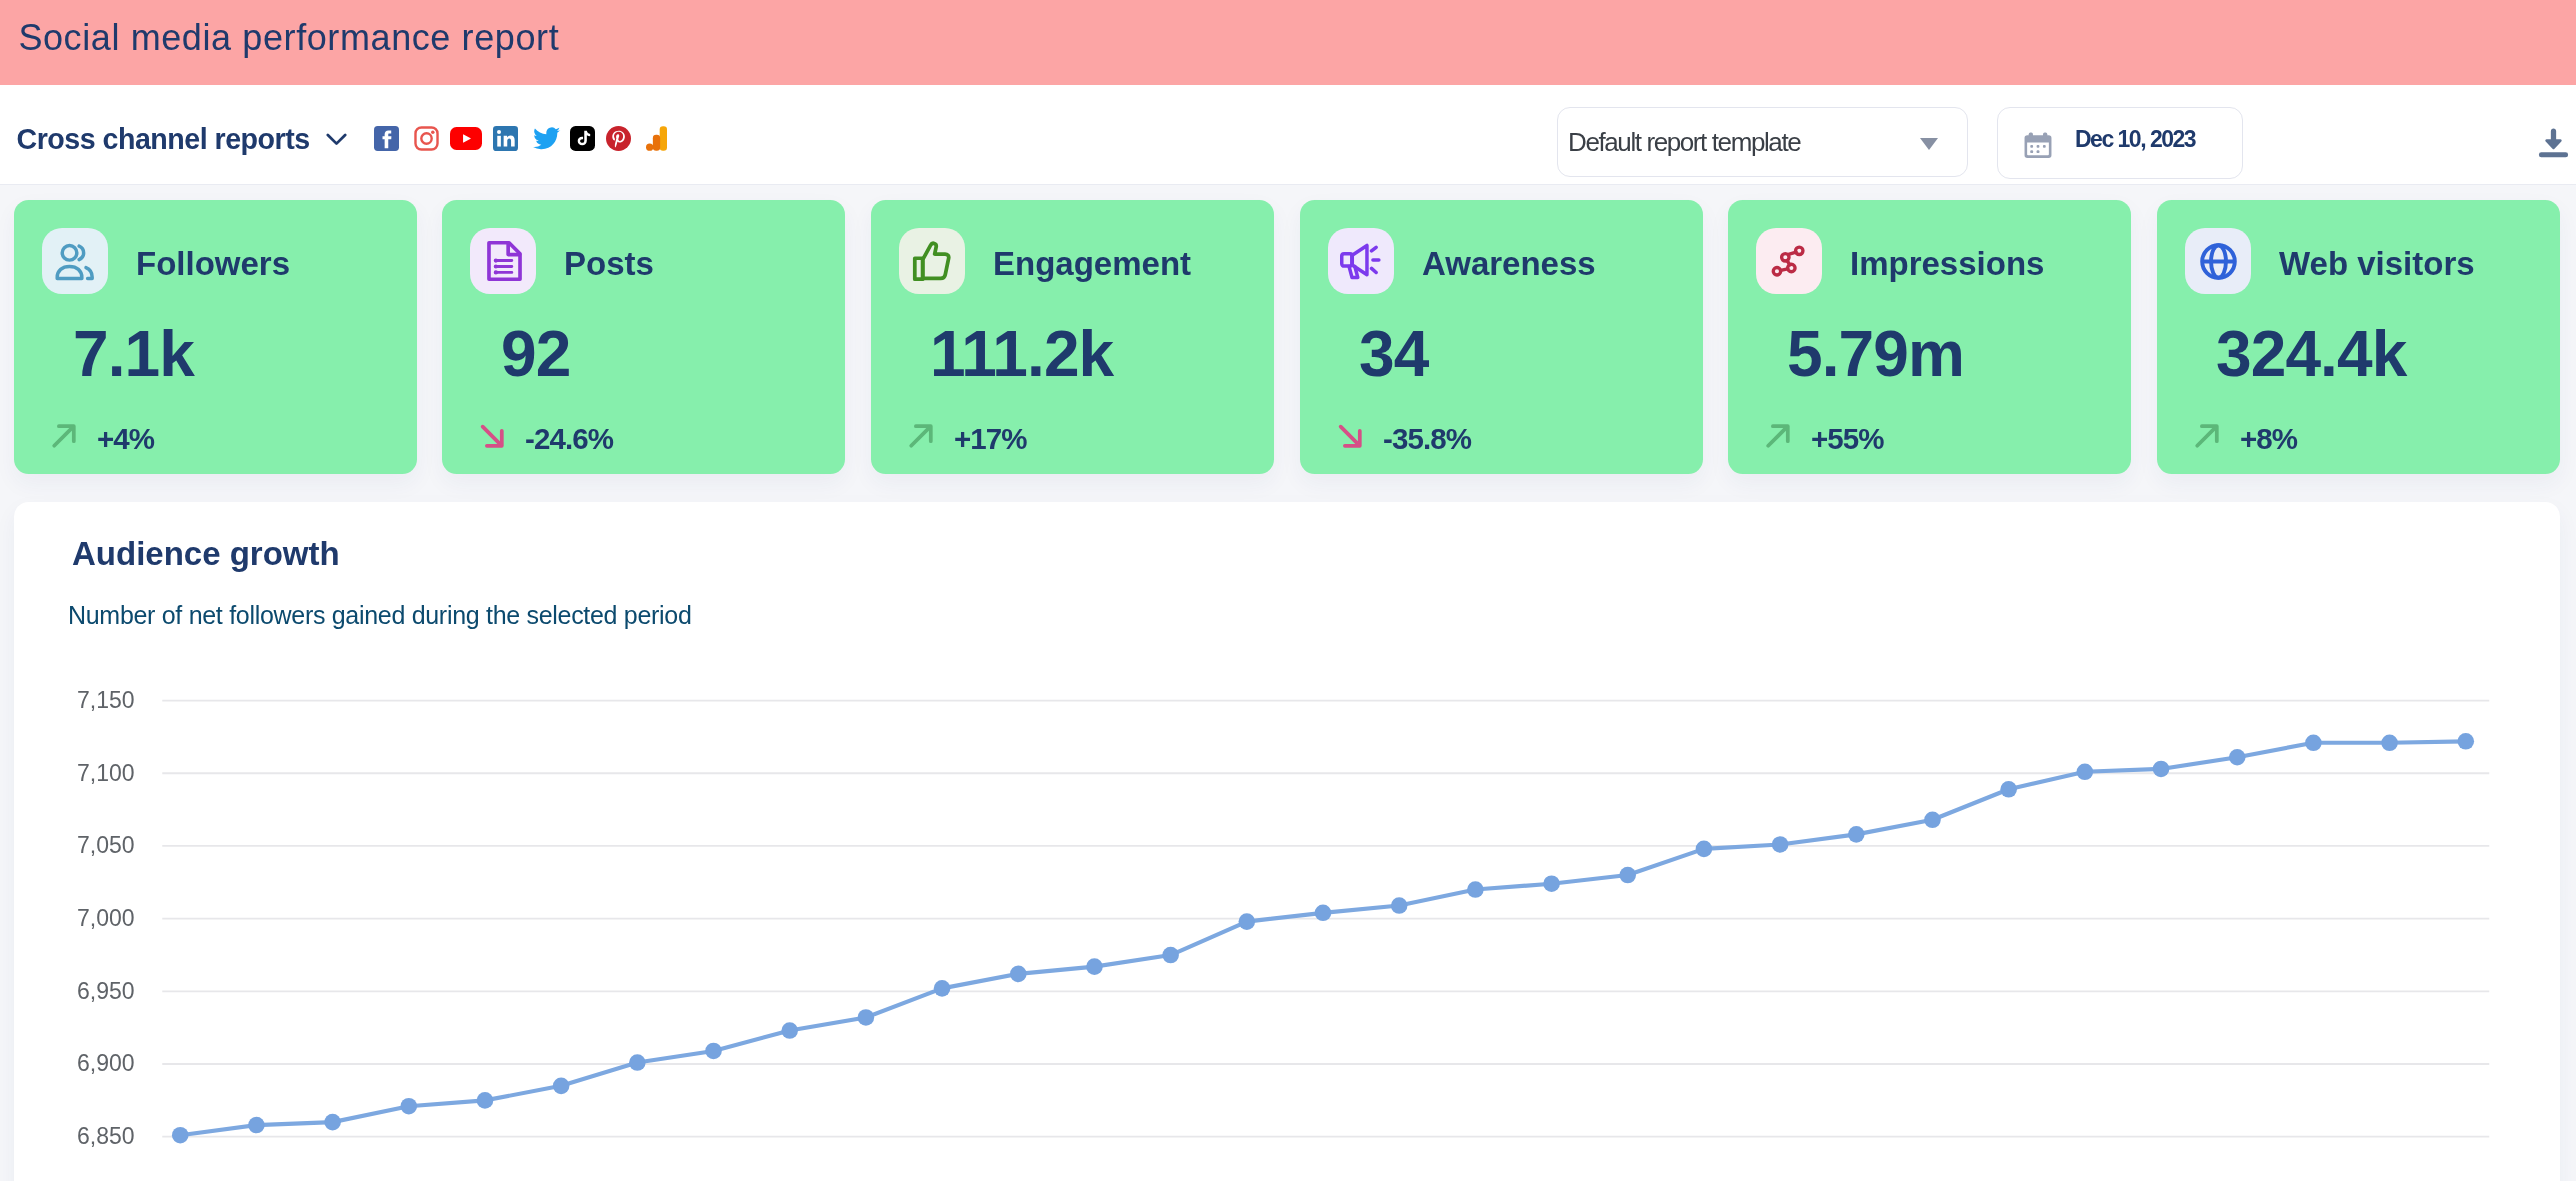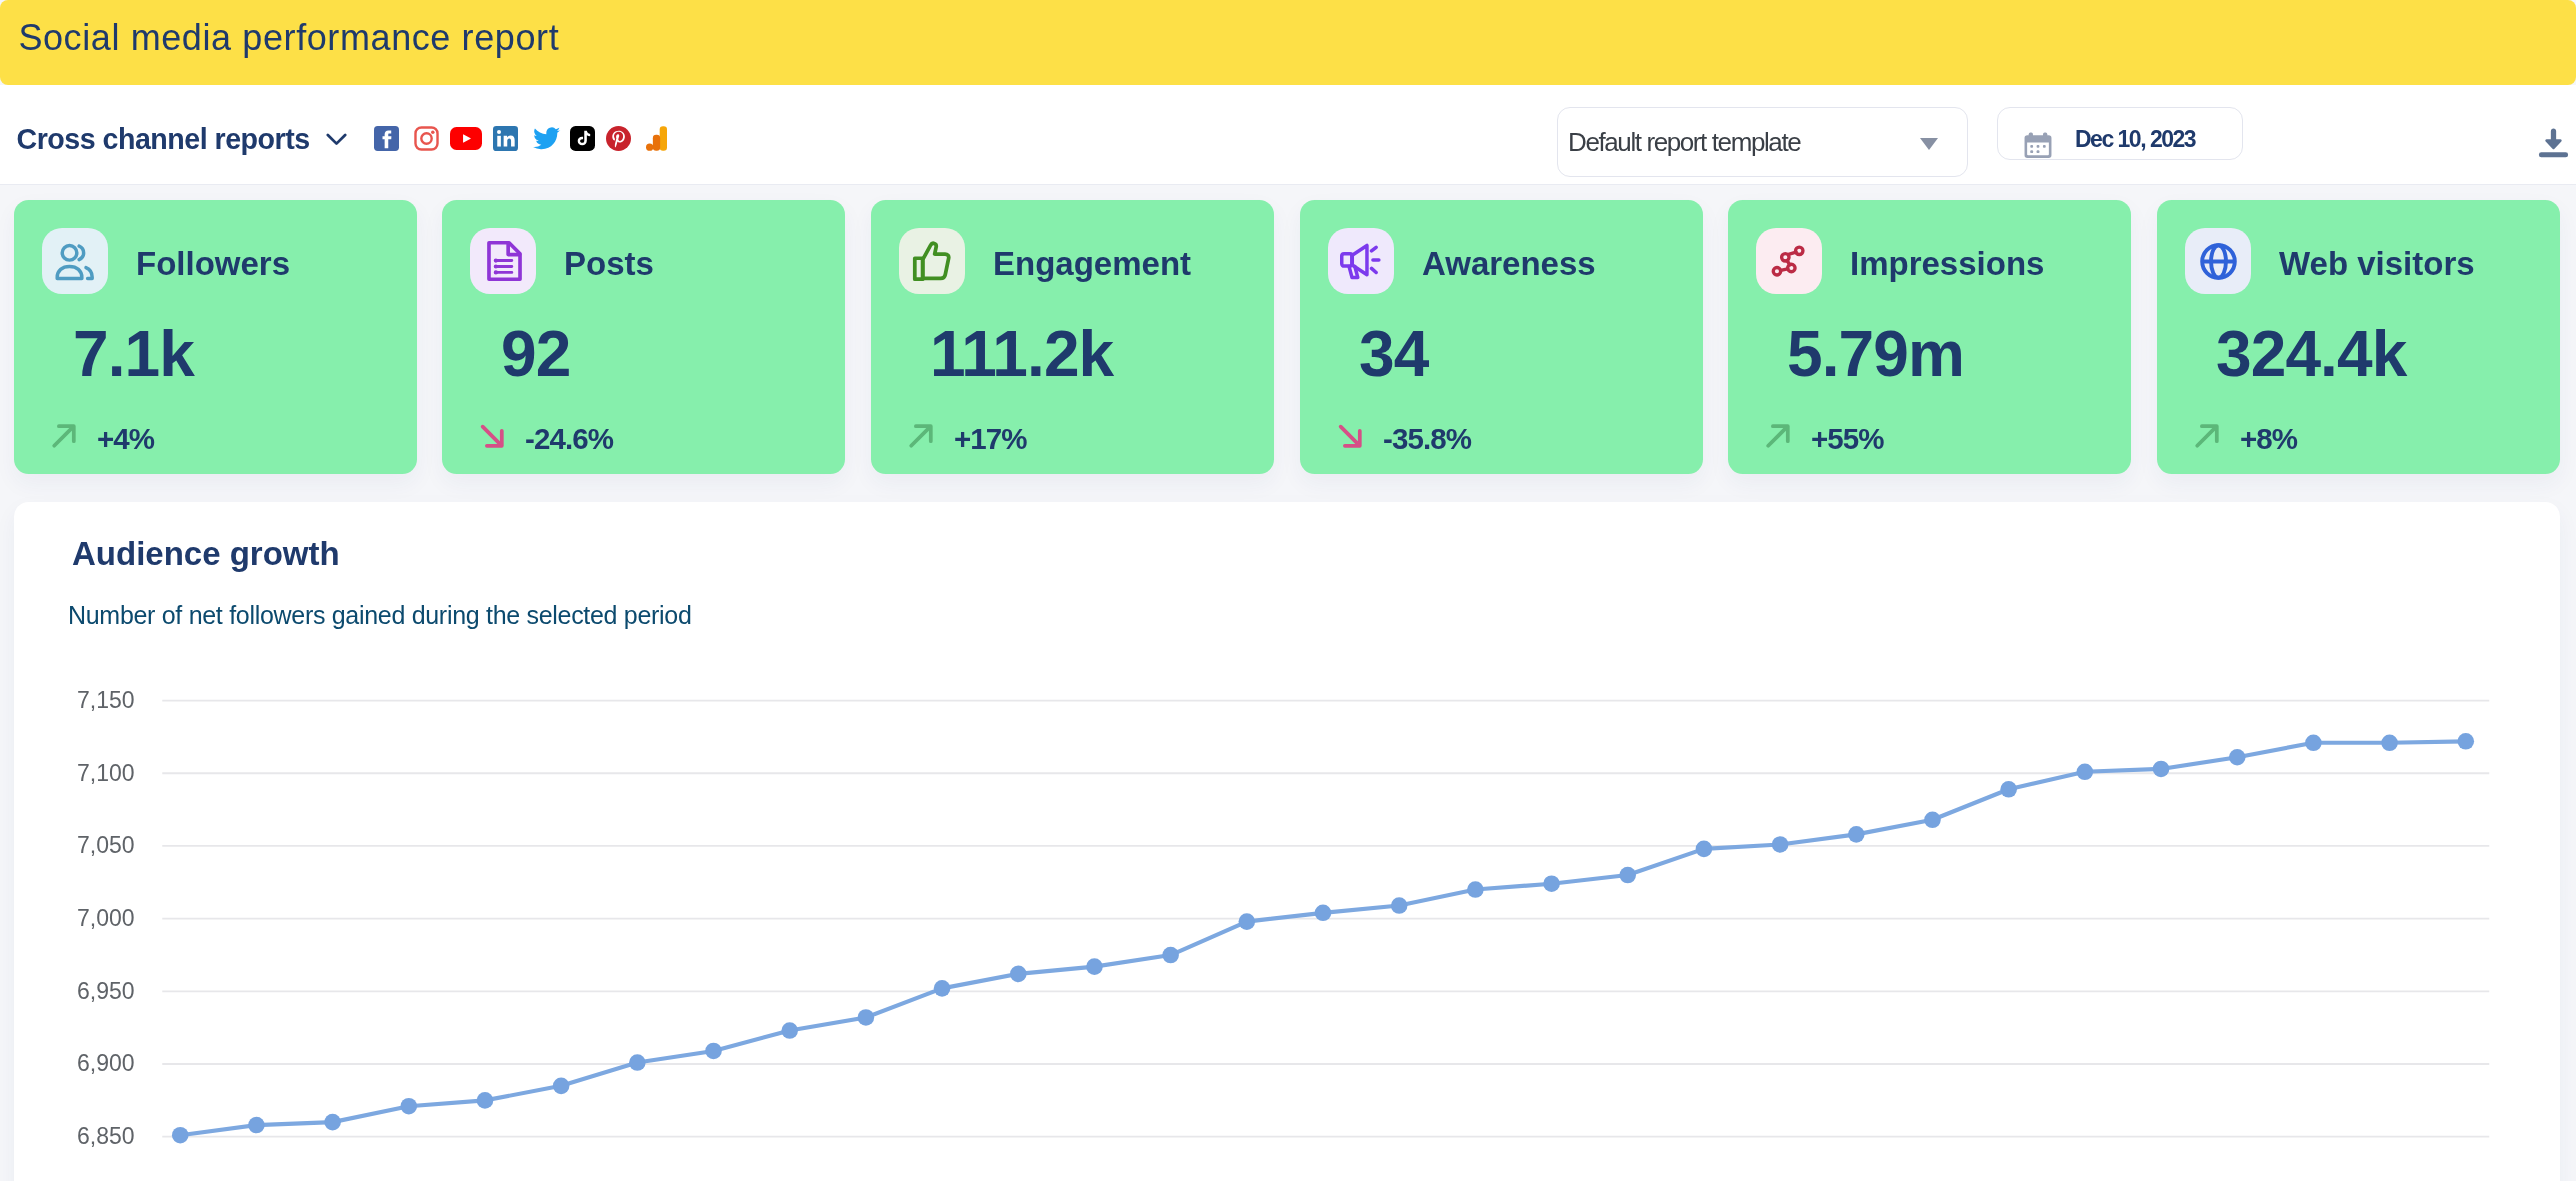--- a/index.html
+++ b/index.html
@@ -1,29 +1,29 @@
 <!DOCTYPE html>
 <html style="font-size:14.7px"><head>
 <meta charset="utf-8">
 <style>
   * { margin:0; padding:0; box-sizing:border-box; }
   html,body { width:2576px; height:1181px; overflow:hidden; }
   body { font-family:"Liberation Sans", sans-serif; background:#f5f6f9; position:relative; }
-  .header { position:absolute; left:0; top:0; width:2576px; height:85px; background:#fde047;border-radius:8px; }
+  .header { position:absolute; left:0; top:0; width:2576px; height:85px; background:#fca5a5; }
   .header h1 { position:absolute; left:18.4px; top:20px; font-size:36px; font-weight:500; color:#1f3a6c; letter-spacing:0.6px; line-height:1; }
   .row2 { position:absolute; left:0; top:85px; width:2576px; height:100px; background:#ffffff; border-bottom:1.8px solid #e9ebf2; }
   .row2c { position:absolute; left:0; top:0; width:2576px; height:184px; z-index:5; }
   .crossch { position:absolute; left:16.6px; top:125px; font-size:28.6px; font-weight:700; color:#1f3a6c; letter-spacing:-0.5px; line-height:1; }
   .chev { position:absolute; left:326px; top:133px; }
   .sicons { position:absolute; left:374px; top:126px; height:26px; }
   .sicons svg { display:block; float:left; }
   .selbox { position:absolute; left:1557px; top:107px; width:411px; height:70px; border:1.8px solid #e3e5ee; border-radius:13px; background:#fff; }
   .selbox .txt { position:absolute; left:10px; top:21px; font-size:26px; color:#3a3f46; letter-spacing:-1.4px; line-height:1; }
   .selbox .caret { position:absolute; right:29.5px; top:29.5px; width:0; height:0; border-left:9.2px solid transparent; border-right:9.2px solid transparent; border-top:12px solid #8790a3; }
-  .datebox { position:absolute; top:107px; width:246px; height:53px; border:1.8px solid #e3e5ee; border-radius:13px; background:#fff; }
+  .datebox { position:absolute; top:107px; width:246px; height:72px; border:1.8px solid #e3e5ee; border-radius:13px; background:#fff; }
   .datebox .dtxt { position:absolute; left:77px; top:20px; font-size:23px; font-weight:700; color:#1f3a6c; letter-spacing:-1.5px; line-height:1; }
   .card { position:absolute; top:200px; width:403px; height:274px; background:#86efac; border-radius:14.7px; box-shadow:0 9.2px 22px rgba(40,60,120,0.05); }
   .tile { position:absolute; left:28px; top:28px; width:66px; height:66px; border-radius:20px; }
   .clabel { position:absolute; left:122px; top:47px; font-size:33px; font-weight:700; color:#1f3a6c; line-height:1; }
   .cnum { position:absolute; left:27px; top:122px; font-size:64px; font-weight:600; color:#1f3a6c; letter-spacing:-0.9px; line-height:1;margin-left:32px; }
   .arrow { position:absolute; left:36px; top:222px; }
   .cpct { position:absolute; left:83px; top:224px; font-size:29.5px; font-weight:700; color:#1f3a6c; letter-spacing:-0.9px; line-height:1; }
   .panel { position:absolute; left:14px; top:502px; width:2546px; height:737px; background:#fff; border-radius:14.7px; box-shadow:0 9.2px 22px rgba(40,60,120,0.05); }
   .ag-title { position:absolute; left:72px; top:537px; font-size:33px; font-weight:700; color:#1f3a6c; line-height:1; }
   .ag-sub { position:absolute; left:68px; top:603px; font-size:25px; font-weight:400; color:#0c4a6e; letter-spacing:-0.3px; line-height:1; }

